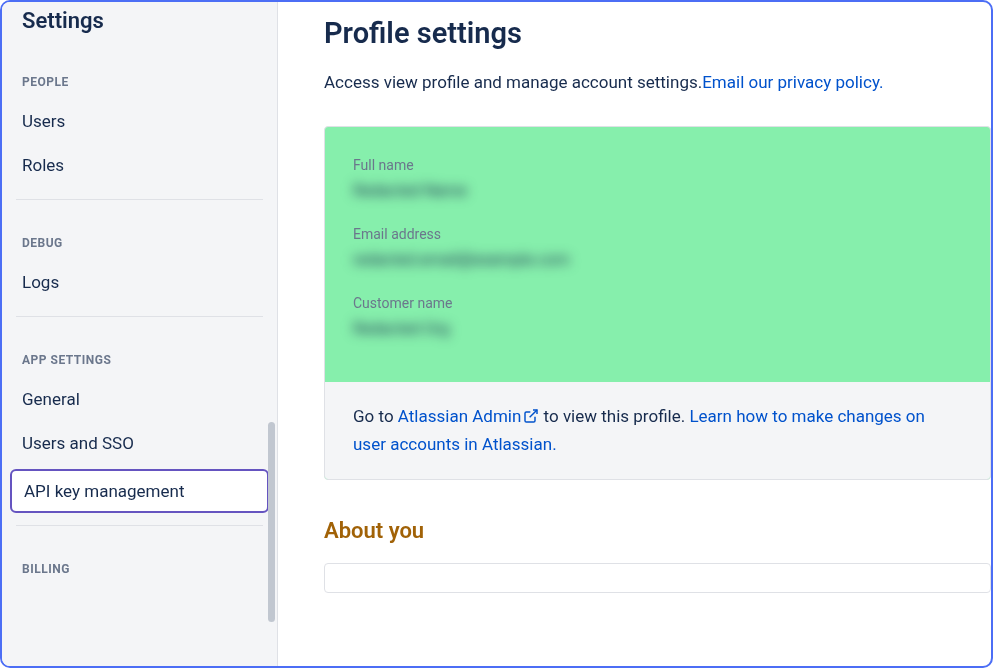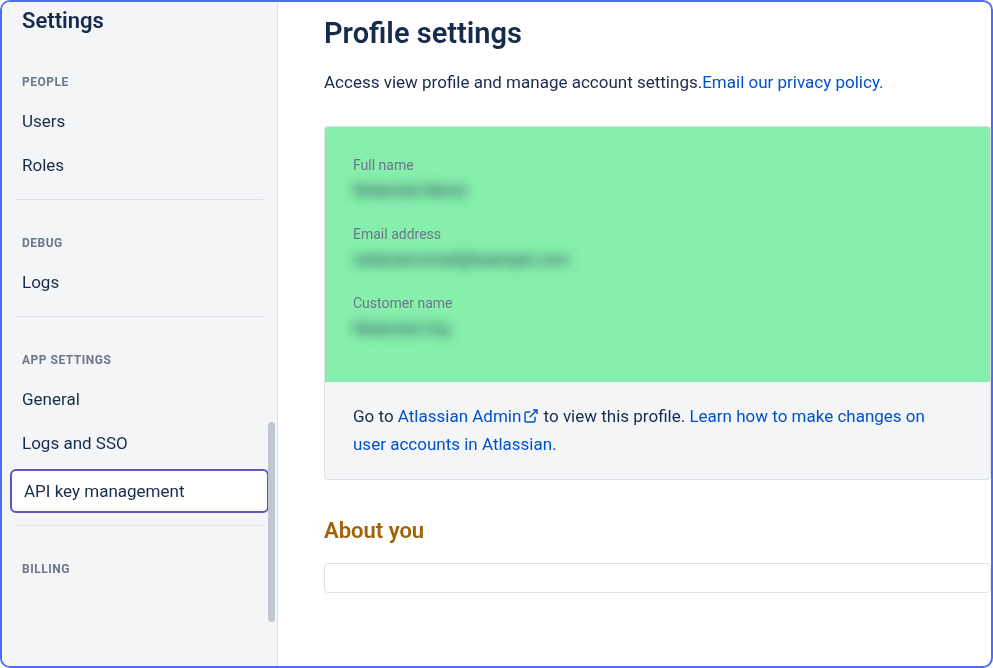--- a/index.html
+++ b/index.html
@@ -148,21 +148,21 @@
 
   <div class="divider"></div>
 
   <div class="section-header">DEBUG</div>
   <div class="sidebar-item">Logs</div>
 
   <div class="divider"></div>
 
   <div class="section-header">APP SETTINGS</div>
   <div class="sidebar-item">General</div>
-  <div class="sidebar-item">Logs and SSO</div>
+  <div class="sidebar-item">Users and SSO</div>
   <div class="sidebar-item active">API key management</div>
 
   <div class="divider"></div>
 
   <div class="section-header">BILLING</div>
 
   <div class="scrollbar-indicator"></div>
 </div>
 
 <div class="main">

